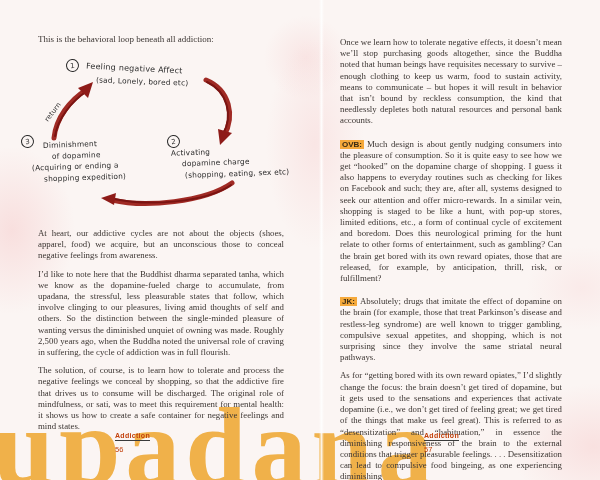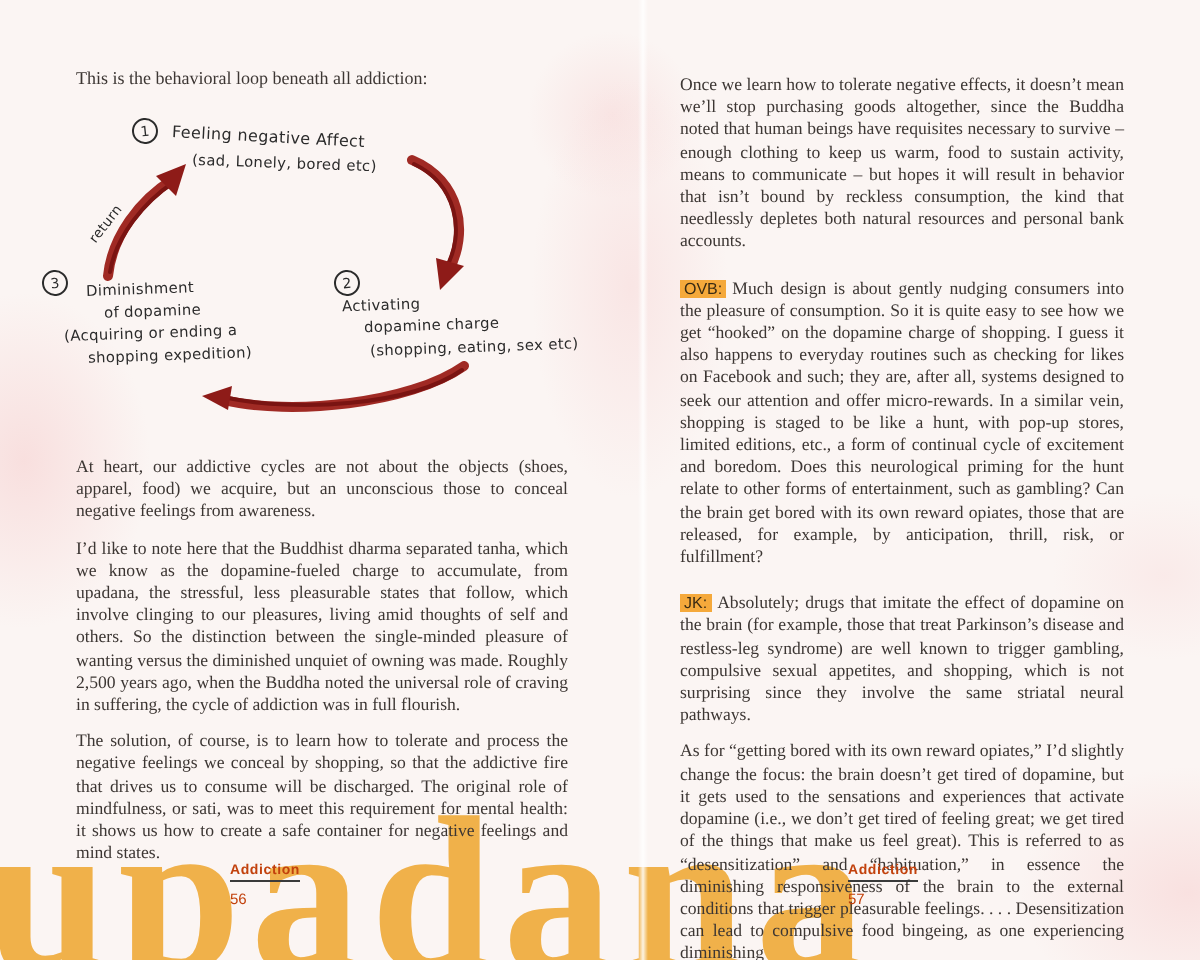--- a/index.html
+++ b/index.html
@@ -26,21 +26,21 @@
   .page{position:absolute;top:0;height:480px;z-index:2;}
   .page-left{left:0;width:300px;}
   .page-right{left:300px;width:300px;}
   .intro-line{position:absolute;left:38px;top:34px;width:250px;font-size:9px;}
   .body-copy{position:absolute;font-size:8.8px;line-height:11.2px;text-align:justify;}
   .body-copy p{margin:4px 0 7px 0;}
   .body-copy p.speaker-para{margin-top:12px;}
   .left-copy{left:38px;top:224px;width:246px;}
   .right-copy{left:40px;top:33px;width:222px;}
   .speaker{
-    font-family:"Liberation Sans",sans-serif;font-weight:normal;font-size:8px;
+    font-family:"Liberation Sans",sans-serif;font-weight:bold;font-size:8px;
     background:#f5a93b;color:#3a2b13;padding:0 2px;margin-right:3px;
   }
   
   .diagram{position:absolute;left:0;top:50px;width:300px;height:175px;}
   .hand{
     position:absolute;font-family:"DejaVu Sans",sans-serif;font-size:7.4px;
     color:#2b2b2b;white-space:nowrap;letter-spacing:.2px;
   }
   .circled{
     position:absolute;width:11px;height:11px;border:1px solid #2b2b2b;border-radius:50%;

